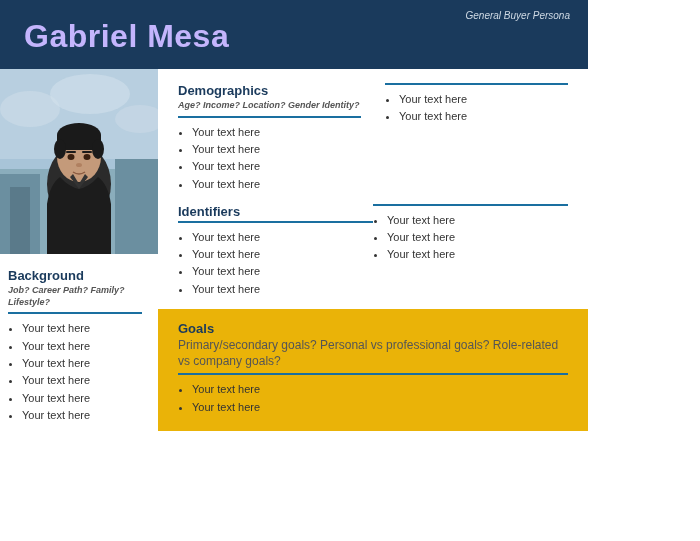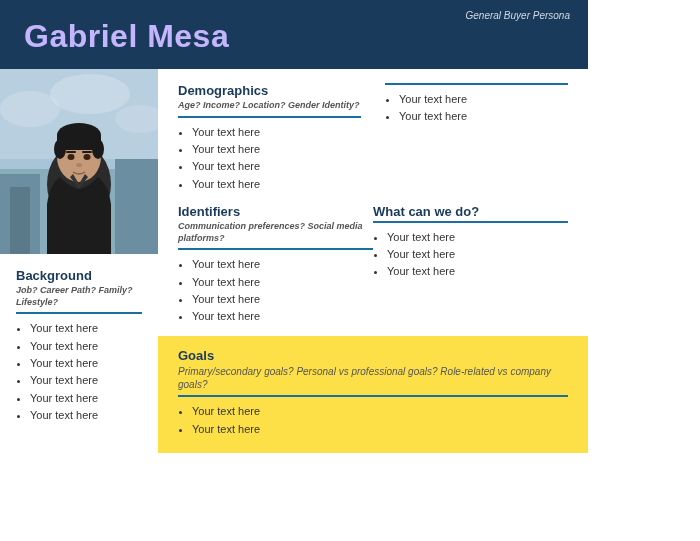--- a/index.html
+++ b/index.html
@@ -65,21 +65,21 @@
       position: relative;
     }
 
     
     .person-svg {
       width: 100%;
       height: 100%;
     }
 
     .background-section {
-      padding: 14px 16px 0 16px;
+      padding: 14px 16px 0 8px;
     }
 
     .section-title {
       font-size: 13px;
       font-weight: 900;
       color: #1a3a5c;
       margin-bottom: 2px;
     }
 
     .section-subtitle {
@@ -134,35 +134,34 @@
       margin-bottom: 10px;
     }
 
     .right-middle-left,
     .right-middle-right {
       flex: 1;
     }
 
     
     .goals-box {
-      background: #fde047;
+      background: #eab308;
       margin: 0 0 0 0;
       padding: 12px 20px 14px 20px;
       margin-left: -20px;
       margin-right: -20px;
     }
 
     .goals-inner {
       max-width: 100%;
     }
 
     .goals-subtitle {
-      font-size: 10px;
+      font-size: 12px;
       color: #555;
-      font-style: italic;
       margin-bottom: 4px;
       line-height: 1.3;
     }
   </style>
 </head>
 <body>
 
 <div class="page">
 
   <div class="header">
@@ -255,32 +254,30 @@
             <li>Your text here</li>
           </ul>
         </div>
 
       </div>
 
       <div class="right-middle">
 
         <div class="right-middle-left">
           <div class="section-title">Identifiers</div>
-          <div class="section-subtitle">Communication preferences? Social media platforms?</div>
           <hr class="divider">
           <ul class="bullet-list">
             <li>Your text here</li>
             <li>Your text here</li>
             <li>Your text here</li>
             <li>Your text here</li>
           </ul>
         </div>
 
         <div class="right-middle-right">
-          <div class="section-title">What can we do?</div>
           <hr class="divider">
           <ul class="bullet-list">
             <li>Your text here</li>
             <li>Your text here</li>
             <li>Your text here</li>
           </ul>
         </div>
 
       </div>
 

